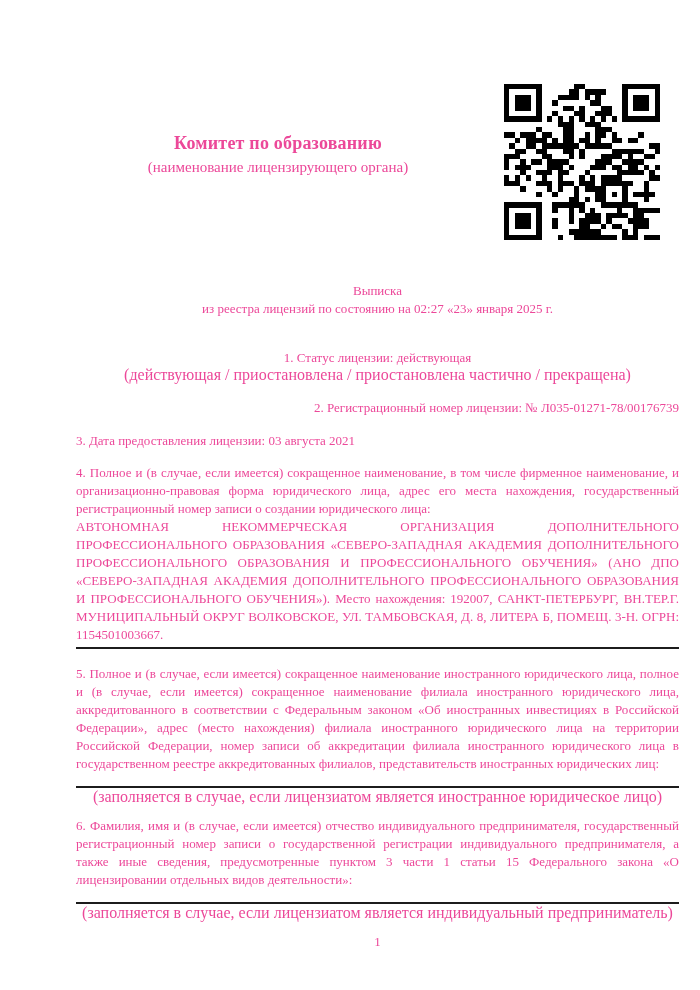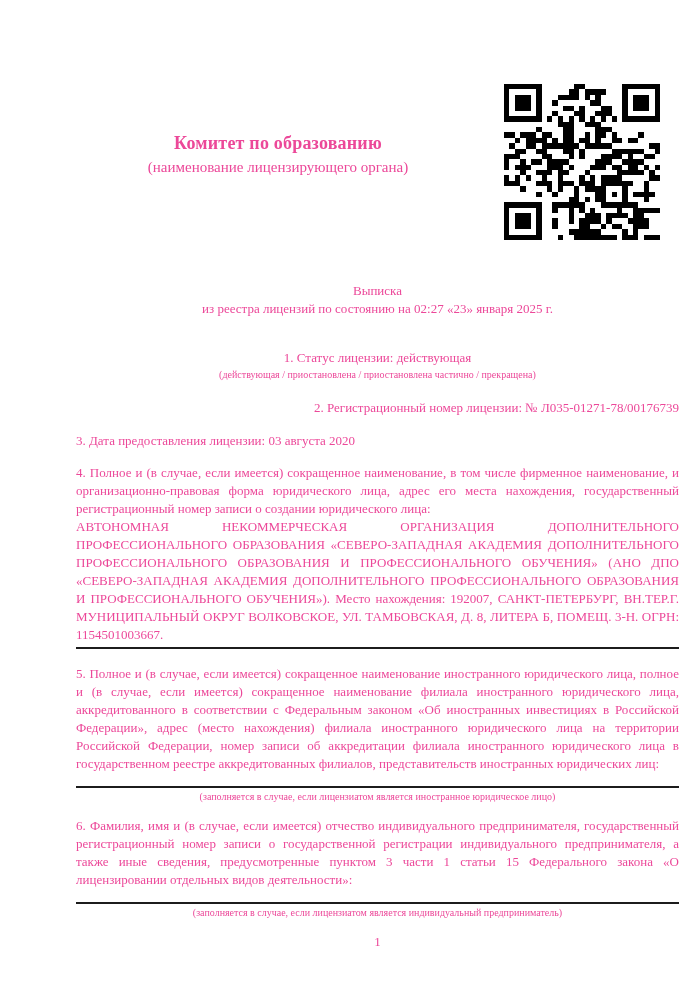--- a/index.html
+++ b/index.html
@@ -47,21 +47,21 @@
   }
   .doc-title { text-align: center; }
   .item { text-align: justify; }
   .item-1 { margin-top: 31px; text-align: center; }
   .item-2 { margin-top: 17px; text-align: right; }
   .item-3 { margin-top: 15px; text-align: left; }
   .item-4 { margin-top: 14px; }
   .item-5 { margin-top: 16px; }
   .item-6 { margin-top: 13px; }
   .small-caption {
-    font-size: 10px;
+    font-size: 16px;
     line-height: 15px;
     text-align: center;
   }
   .fill-rule {
     border-top: 2px solid #1c1c1c;
     height: 0;
   }
   .rule-tight { margin-top: 3px; }
   .rule-gap { margin-top: 13px; }
   .rule-caption { margin-top: 1px; }
@@ -490,21 +490,21 @@
     <div class="doc-title">
       <div>Выписка</div>
       <div>из реестра лицензий по состоянию на 02:27 «23» января 2025 г.</div>
     </div>
 
     <div class="item item-1">1. Статус лицензии: действующая</div>
     <div class="small-caption">(действующая / приостановлена / приостановлена частично / прекращена)</div>
 
     <div class="item item-2">2. Регистрационный номер лицензии: № Л035-01271-78/00176739</div>
 
-    <div class="item item-3">3. Дата предоставления лицензии: 03 августа 2020</div>
+    <div class="item item-3">3. Дата предоставления лицензии: 03 августа 2021</div>
 
     <div class="item item-4">
       <div>4. Полное и (в случае, если имеется) сокращенное наименование, в том числе фирменное наименование, и организационно-правовая форма юридического лица, адрес его места нахождения, государственный регистрационный номер записи о создании юридического лица:</div>
       <div>АВТОНОМНАЯ НЕКОММЕРЧЕСКАЯ ОРГАНИЗАЦИЯ ДОПОЛНИТЕЛЬНОГО ПРОФЕССИОНАЛЬНОГО ОБРАЗОВАНИЯ «СЕВЕРО-ЗАПАДНАЯ АКАДЕМИЯ ДОПОЛНИТЕЛЬНОГО ПРОФЕССИОНАЛЬНОГО ОБРАЗОВАНИЯ И ПРОФЕССИОНАЛЬНОГО ОБУЧЕНИЯ» (АНО ДПО «СЕВЕРО-ЗАПАДНАЯ АКАДЕМИЯ ДОПОЛНИТЕЛЬНОГО ПРОФЕССИОНАЛЬНОГО ОБРАЗОВАНИЯ И ПРОФЕССИОНАЛЬНОГО ОБУЧЕНИЯ»). Место нахождения: 192007, САНКТ-ПЕТЕРБУРГ, ВН.ТЕР.Г. МУНИЦИПАЛЬНЫЙ ОКРУГ ВОЛКОВСКОЕ, УЛ. ТАМБОВСКАЯ, Д. 8, ЛИТЕРА Б, ПОМЕЩ. 3-Н. ОГРН: 1154501003667.</div>
     </div>
     <div class="fill-rule rule-tight"></div>
 
     <div class="item item-5">5. Полное и (в случае, если имеется) сокращенное наименование иностранного юридического лица, полное и (в случае, если имеется) сокращенное наименование филиала иностранного юридического лица, аккредитованного в соответствии с Федеральным законом «Об иностранных инвестициях в Российской Федерации», адрес (место нахождения) филиала иностранного юридического лица на территории Российской Федерации, номер записи об аккредитации филиала иностранного юридического лица в государственном реестре аккредитованных филиалов, представительств иностранных юридических лиц:</div>
     <div class="fill-rule rule-gap"></div>
     <div class="small-caption rule-caption">(заполняется в случае, если лицензиатом является иностранное юридическое лицо)</div>

